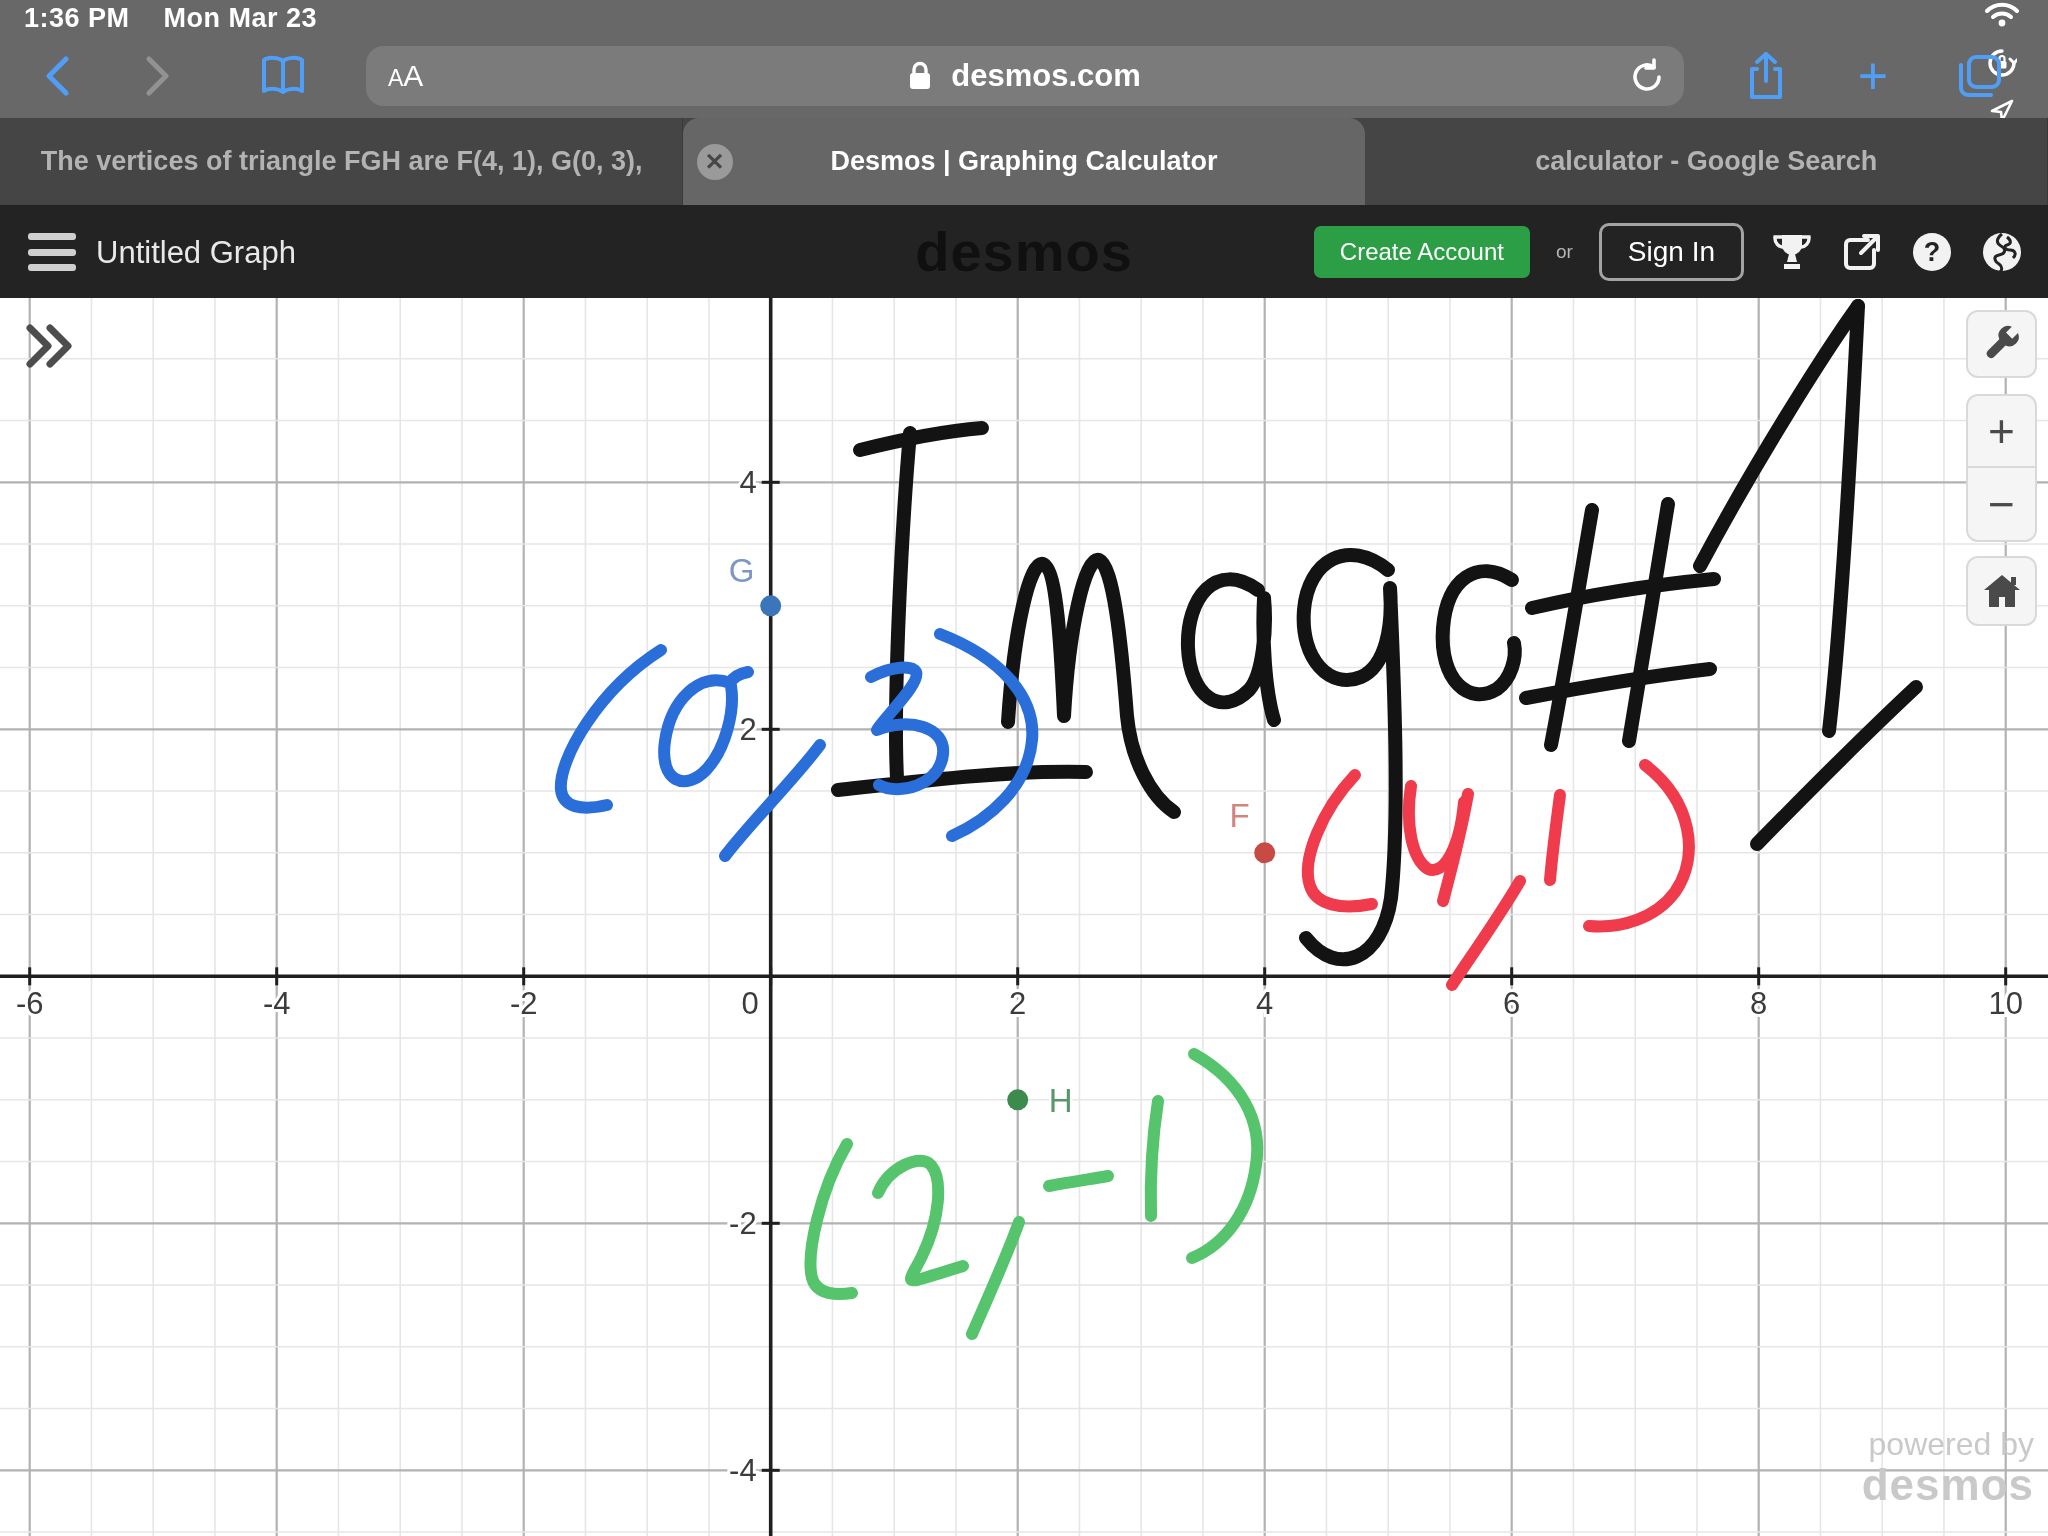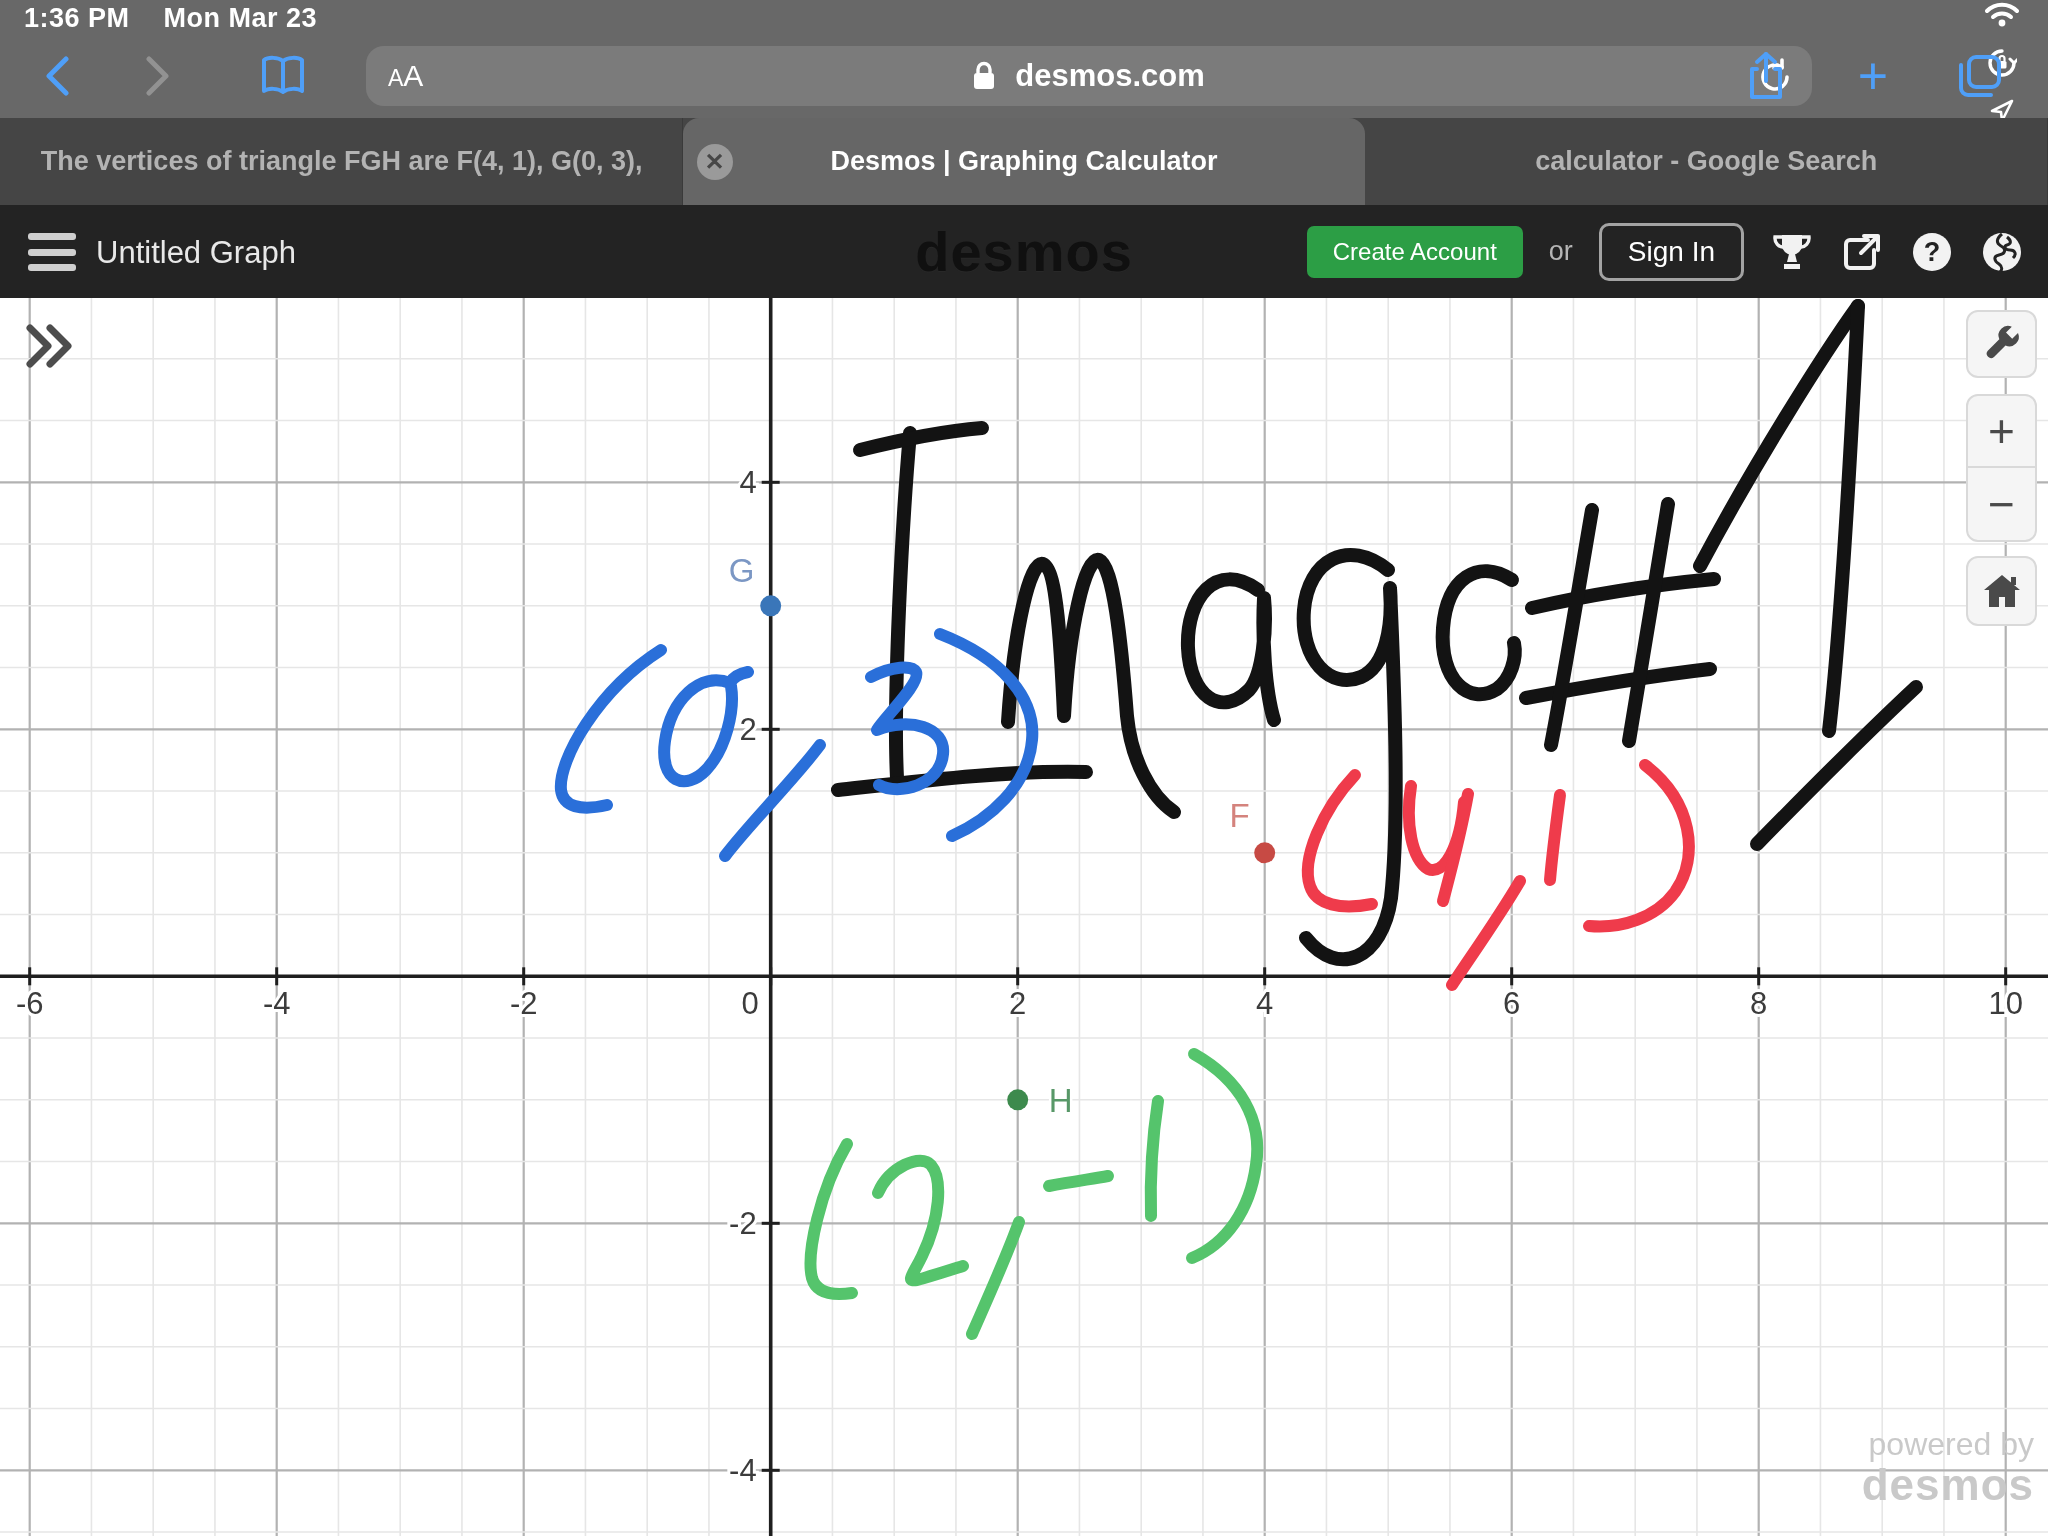--- a/index.html
+++ b/index.html
@@ -10,21 +10,21 @@
   
   .chrome { position:absolute; left:0; top:0; width:2048px; height:118px; background:#686868; }
   .statusbar { position:absolute; left:0; top:0; width:2048px; height:34px; color:#fff; }
   .status-left { position:absolute; left:24px; top:3px; font-size:27px; font-weight:bold; letter-spacing:.5px; }
   .status-left .date { font-weight:bold; margin-left:26px; }
   .status-right { position:absolute; right:16px; top:2px; display:flex; align-items:center; gap:16px;flex-direction:column; }
   .status-right .pct { font-size:27px; font-weight:bold; }
 
   .navrow { position:absolute; left:0; top:34px; width:2048px; height:84px; }
   .navbtn { position:absolute; top:0; height:84px; display:flex; align-items:center; justify-content:center; }
-  .urlpill { position:absolute; left:366px; top:12px; width:1446px; height:60px; background:#7b7b7b;
+  .urlpill { position:absolute; left:366px; top:12px; width:1318px; height:60px; background:#7b7b7b;
     border-radius:18px; color:#fff; }
   .reader { position:absolute; left:22px; top:13px; font-size:30px; color:#fff; }
   .reader .sm { font-size:23px; }
   .urlcenter { position:absolute; left:0; top:0; width:100%; height:100%; display:flex;
     align-items:center; justify-content:center; gap:20px; font-size:31px; font-weight:bold; color:#fff; }
   .refresh { position:absolute; right:18px; top:12px; }
 
   
   .tabstrip { position:absolute; left:0; top:118px; width:2048px; height:87px; background:#454545; display:flex; }
   .tab { position:relative; width:683px; height:87px; display:flex; align-items:center; justify-content:center;
@@ -38,21 +38,21 @@
   
   .dheader { position:absolute; left:0; top:205px; width:2048px; height:93px; background:#232323; }
   .burger { position:absolute; left:28px; top:28px; width:48px; height:38px; display:flex;
     flex-direction:column; justify-content:space-between; }
   .burger span { display:block; height:7px; border-radius:3px; background:#cfcfcf; }
   .gtitle { position:absolute; left:96px; top:30px; font-size:31px; color:#e8e8e8; }
   .dlogo { position:absolute; left:0; top:14px; width:100%; text-align:center; font-size:56px;
     font-weight:bold; letter-spacing:1px; color:#101010; text-shadow:0 1px 0 #3a3a3a33; }
   .hdr-right { position:absolute; right:24px; top:0; height:93px; display:flex; align-items:center; gap:26px; }
   .btn-create { background:#2c9e45; color:#fff; font-size:24px; padding:12px 26px; border-radius:7px; border:none; }
-  .or { color:#b5b5b5; font-size:27px; }
+  .or { color:#b5b5b5; font-size:19px; }
   .btn-signin { background:transparent; color:#fff; font-size:28px; padding:10px 26px;
     border-radius:10px; border:3px solid #a3a3a3; }
   .hicon { width:44px; height:44px; display:flex; align-items:center; justify-content:center; }
 
   
   .graphwrap { position:absolute; left:0; top:298px; width:2048px; height:1238px; background:#ffffff; }
   #graphsvg { position:absolute; left:0; top:0; }
   .collapse { position:absolute; left:22px; top:24px; }
   .sidebtn { position:absolute; left:1966px; width:71px; background:#f5f5f5; border:2px solid #d9d9d9;
     border-radius:12px; display:flex; align-items:center; justify-content:center; color:#4a4a4a; }

